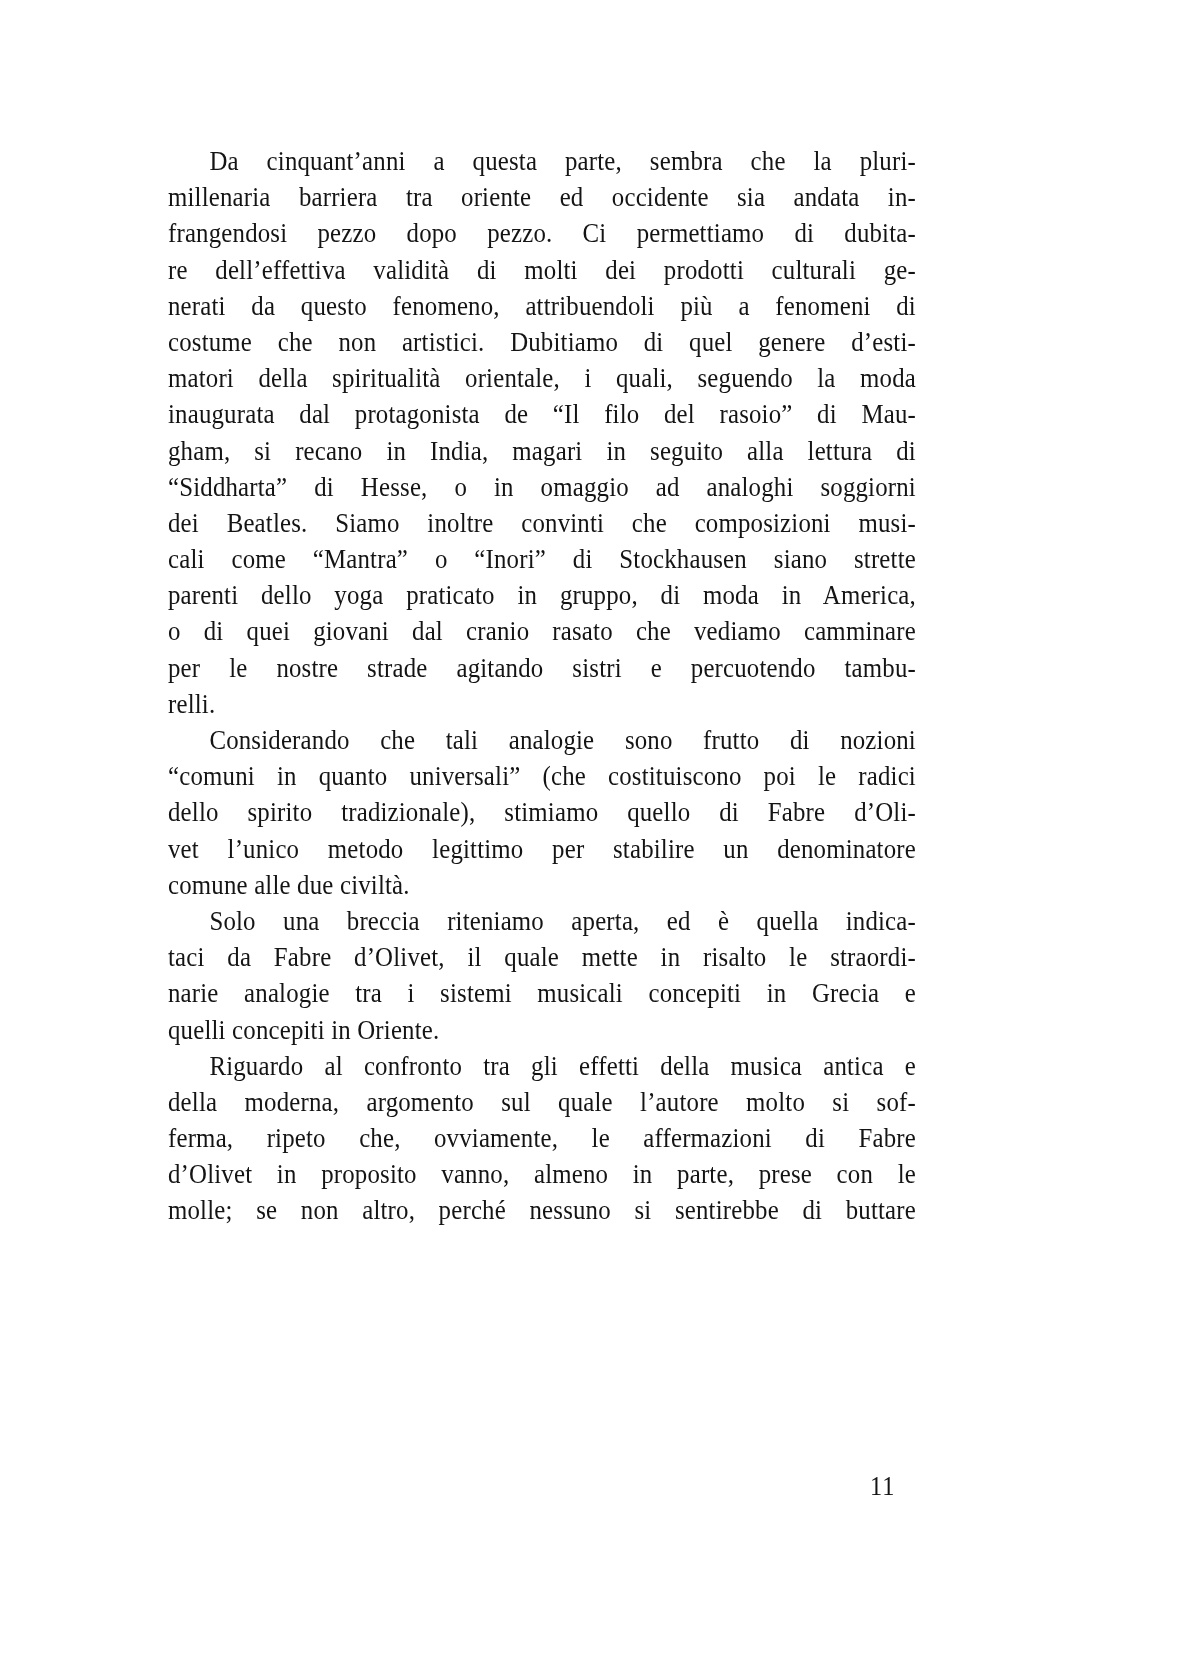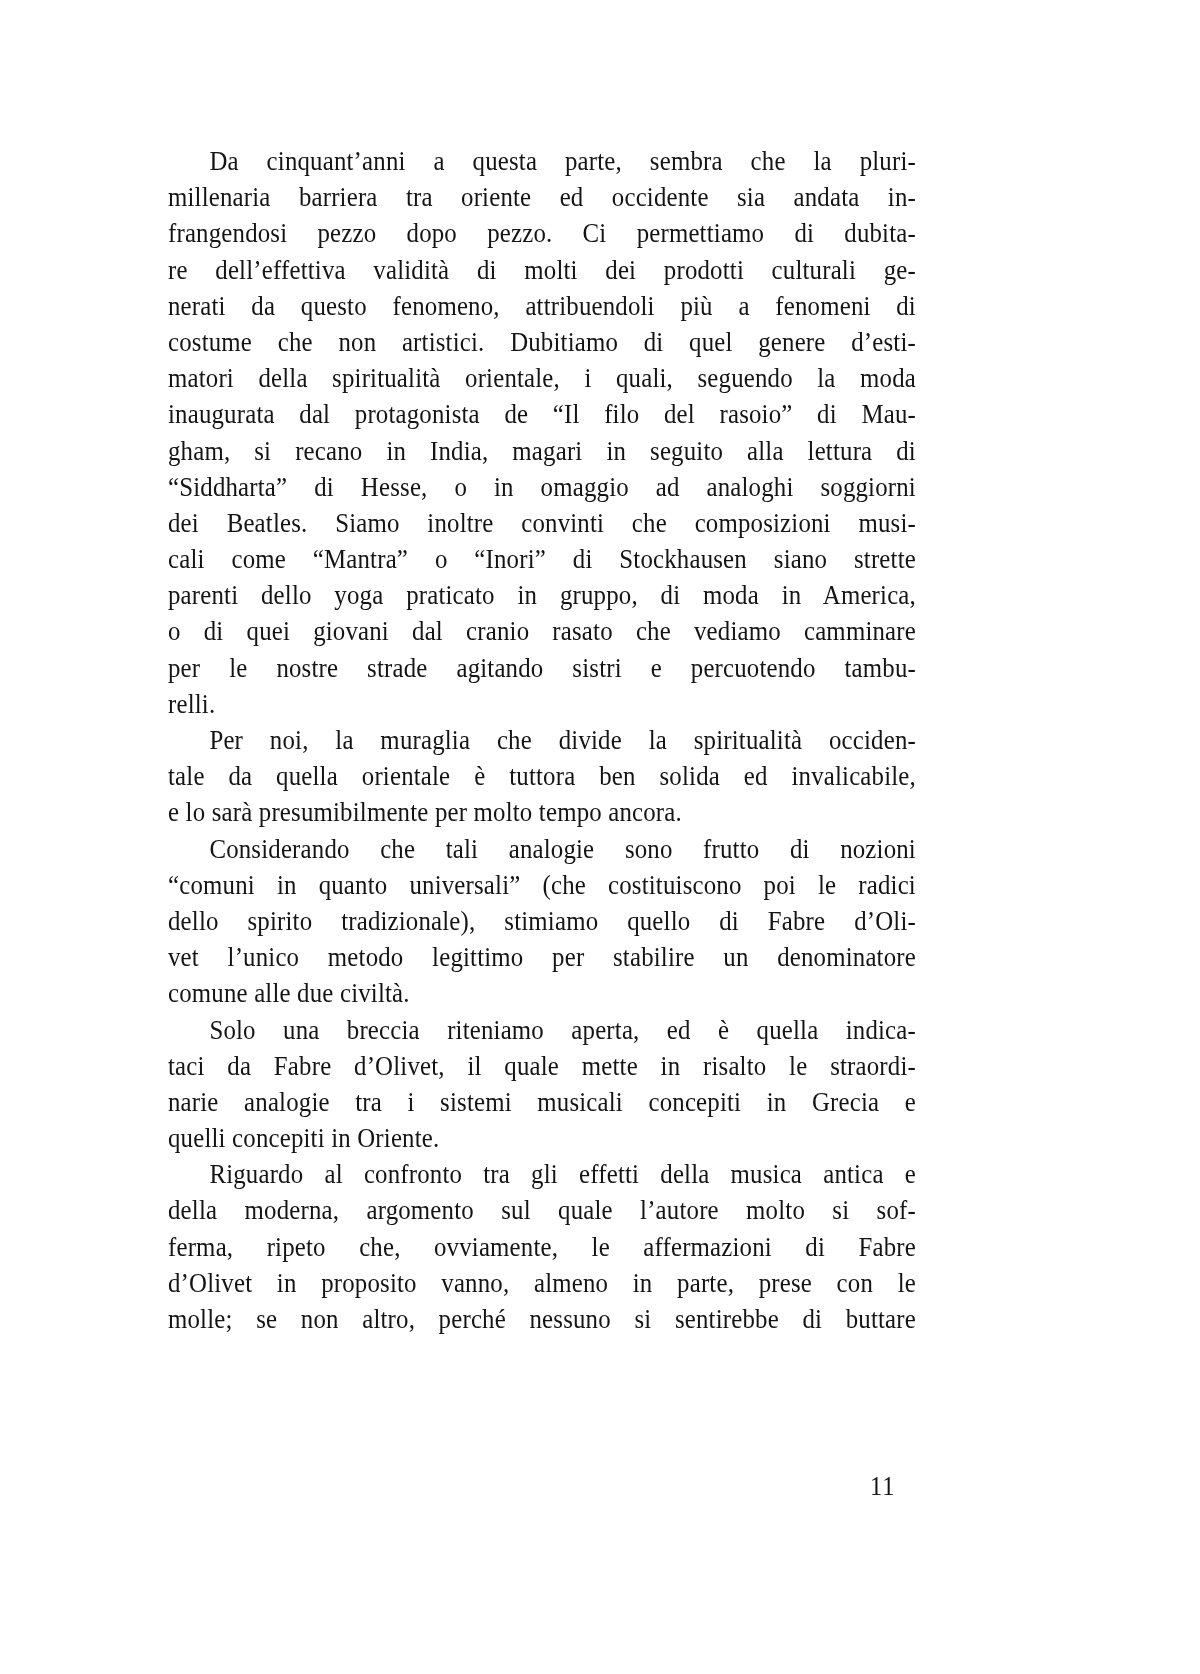--- a/index.html
+++ b/index.html
@@ -76,25 +76,20 @@
       <span class="line">gham, si recano in India, magari in seguito alla lettura di</span>
       <span class="line">“Siddharta” di Hesse, o in omaggio ad analoghi soggiorni</span>
       <span class="line">dei Beatles. Siamo inoltre convinti che composizioni musi-</span>
       <span class="line">cali come “Mantra” o “Inori” di Stockhausen siano strette</span>
       <span class="line">parenti dello yoga praticato in gruppo, di moda in America,</span>
       <span class="line">o di quei giovani dal cranio rasato che vediamo camminare</span>
       <span class="line">per le nostre strade agitando sistri e percuotendo tambu-</span>
       <span class="line last">relli.</span>
     </div>
 
-    <div>
-      <span class="line indent">Per noi, la muraglia che divide la spiritualità occiden-</span>
-      <span class="line">tale da quella orientale è tuttora ben solida ed invalicabile,</span>
-      <span class="line last">e lo sarà presumibilmente per molto tempo ancora.</span>
-    </div>
 
     <div>
       <span class="line indent">Considerando che tali analogie sono frutto di nozioni</span>
       <span class="line">“comuni in quanto universali” (che costituiscono poi le radici</span>
       <span class="line">dello spirito tradizionale), stimiamo quello di Fabre d’Oli-</span>
       <span class="line">vet l’unico metodo legittimo per stabilire un denominatore</span>
       <span class="line last">comune alle due civiltà.</span>
     </div>
 
     <div>

